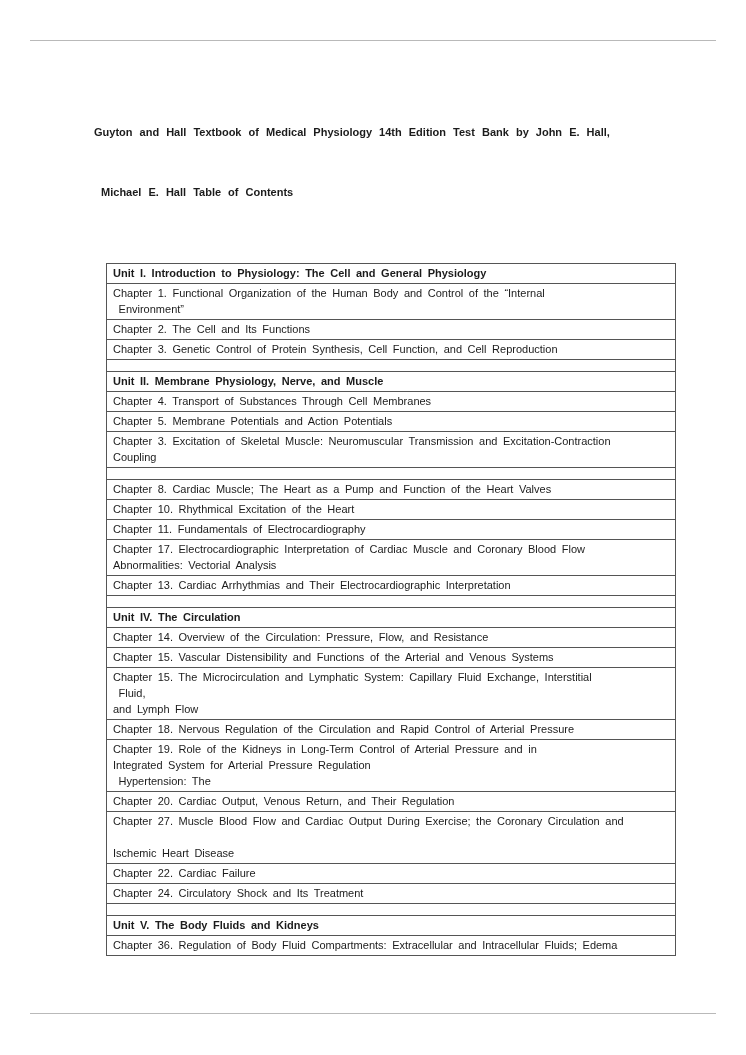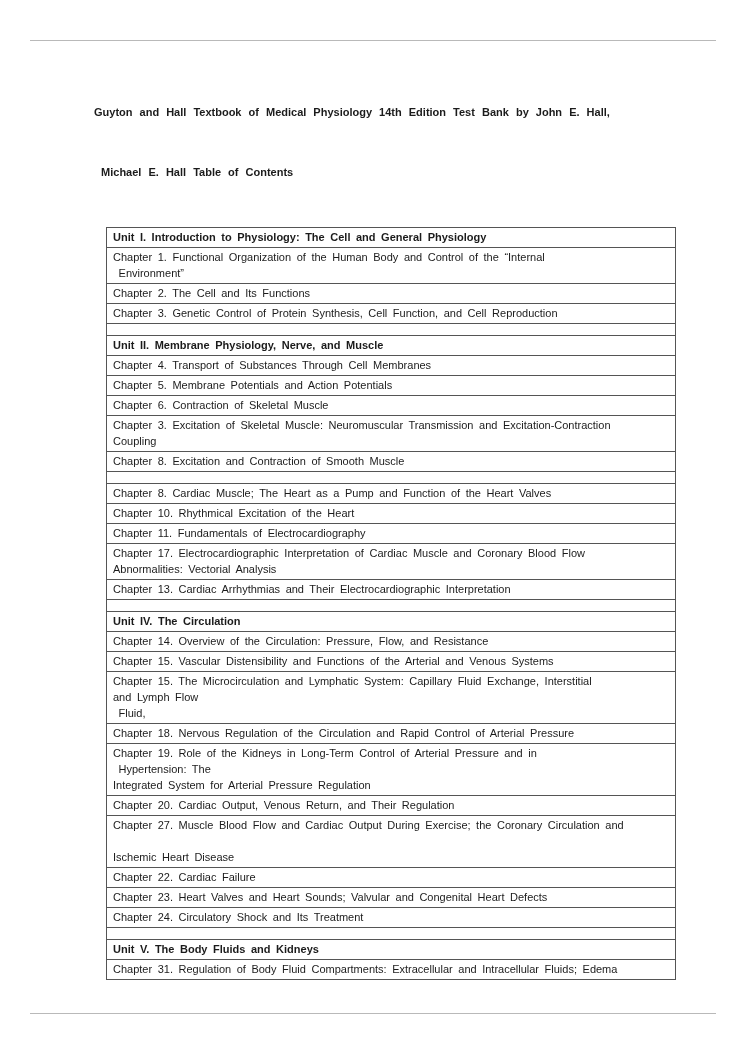--- a/index.html
+++ b/index.html
@@ -22,36 +22,36 @@
     right: 30px;
     border-top: 1px solid #b9b9b9;
     height: 0;
   }
   .rule.top { top: 40px; }
   .rule.bottom { top: 1013px; }
 
   .content {
     position: absolute;
     left: 90px;
-    top: 72px;
+    top: 92px;
     width: 586px;
   }
 
   .title {
     padding-left: 4px;
     font-weight: bold;
     font-size: 11px;
     line-height: 16px;
     word-spacing: 4px;
     white-space: pre-wrap;
   }
   .title .t-line { margin-bottom: 12px; }
 
   .toc {
-    margin-top: 4px;
+    margin-top: 20px;
     width: 586px;
     box-sizing: border-box;
     font-size: 11px;
     padding-left: 16px;
   }
   .row {
     box-sizing: border-box;
     border: 1px solid #555555;
     margin-top: -1px;
     padding: 1px 6px 2px 6px;
@@ -99,28 +99,22 @@
         <div class="row unit">
           <div class="line">Unit II. Membrane Physiology, Nerve, and Muscle</div>
         </div>
         <div class="row chapter">
           <div class="line">Chapter 4. Transport of Substances Through Cell Membranes</div>
         </div>
         <div class="row chapter">
           <div class="line">Chapter 5. Membrane Potentials and Action Potentials</div>
         </div>
         <div class="row chapter">
-          <div class="line">Chapter 6. Contraction of Skeletal Muscle</div>
-        </div>
-        <div class="row chapter">
           <div class="line">Chapter 3. Excitation of Skeletal Muscle: Neuromuscular Transmission and Excitation-Contraction</div>
           <div class="line">Coupling</div>
-        </div>
-        <div class="row chapter">
-          <div class="line">Chapter 8. Excitation and Contraction of Smooth Muscle</div>
         </div>
         <div class="row spacer"></div>
         <div class="row chapter">
           <div class="line">Chapter 8. Cardiac Muscle; The Heart as a Pump and Function of the Heart Valves</div>
         </div>
         <div class="row chapter">
           <div class="line">Chapter 10. Rhythmical Excitation of the Heart</div>
         </div>
         <div class="row chapter">
           <div class="line">Chapter 11. Fundamentals of Electrocardiography</div>
@@ -137,52 +131,49 @@
           <div class="line">Unit IV. The Circulation</div>
         </div>
         <div class="row chapter">
           <div class="line">Chapter 14. Overview of the Circulation: Pressure, Flow, and Resistance</div>
         </div>
         <div class="row chapter">
           <div class="line">Chapter 15. Vascular Distensibility and Functions of the Arterial and Venous Systems</div>
         </div>
         <div class="row chapter">
           <div class="line">Chapter 15. The Microcirculation and Lymphatic System: Capillary Fluid Exchange, Interstitial</div>
+          <div class="line"> Fluid,</div>
           <div class="line">and Lymph Flow</div>
-          <div class="line"> Fluid,</div>
         </div>
         <div class="row chapter">
           <div class="line">Chapter 18. Nervous Regulation of the Circulation and Rapid Control of Arterial Pressure</div>
         </div>
         <div class="row chapter">
           <div class="line">Chapter 19. Role of the Kidneys in Long-Term Control of Arterial Pressure and in</div>
+          <div class="line">Integrated System for Arterial Pressure Regulation</div>
           <div class="line"> Hypertension: The</div>
-          <div class="line">Integrated System for Arterial Pressure Regulation</div>
         </div>
         <div class="row chapter">
           <div class="line">Chapter 20. Cardiac Output, Venous Return, and Their Regulation</div>
         </div>
         <div class="row chapter">
           <div class="line">Chapter 27. Muscle Blood Flow and Cardiac Output During Exercise; the Coronary Circulation and</div>
           <div class="line"></div>
           <div class="line">Ischemic Heart Disease</div>
         </div>
         <div class="row chapter">
           <div class="line">Chapter 22. Cardiac Failure</div>
         </div>
         <div class="row chapter">
-          <div class="line">Chapter 23. Heart Valves and Heart Sounds; Valvular and Congenital Heart Defects</div>
-        </div>
-        <div class="row chapter">
           <div class="line">Chapter 24. Circulatory Shock and Its Treatment</div>
         </div>
         <div class="row spacer"></div>
         <div class="row unit">
           <div class="line">Unit V. The Body Fluids and Kidneys</div>
         </div>
         <div class="row chapter">
-          <div class="line">Chapter 31. Regulation of Body Fluid Compartments: Extracellular and Intracellular Fluids; Edema</div>
+          <div class="line">Chapter 36. Regulation of Body Fluid Compartments: Extracellular and Intracellular Fluids; Edema</div>
         </div>
       </div>
   </div>
 
   <div class="rule bottom"></div>
 </div>
 
 </body></html>

